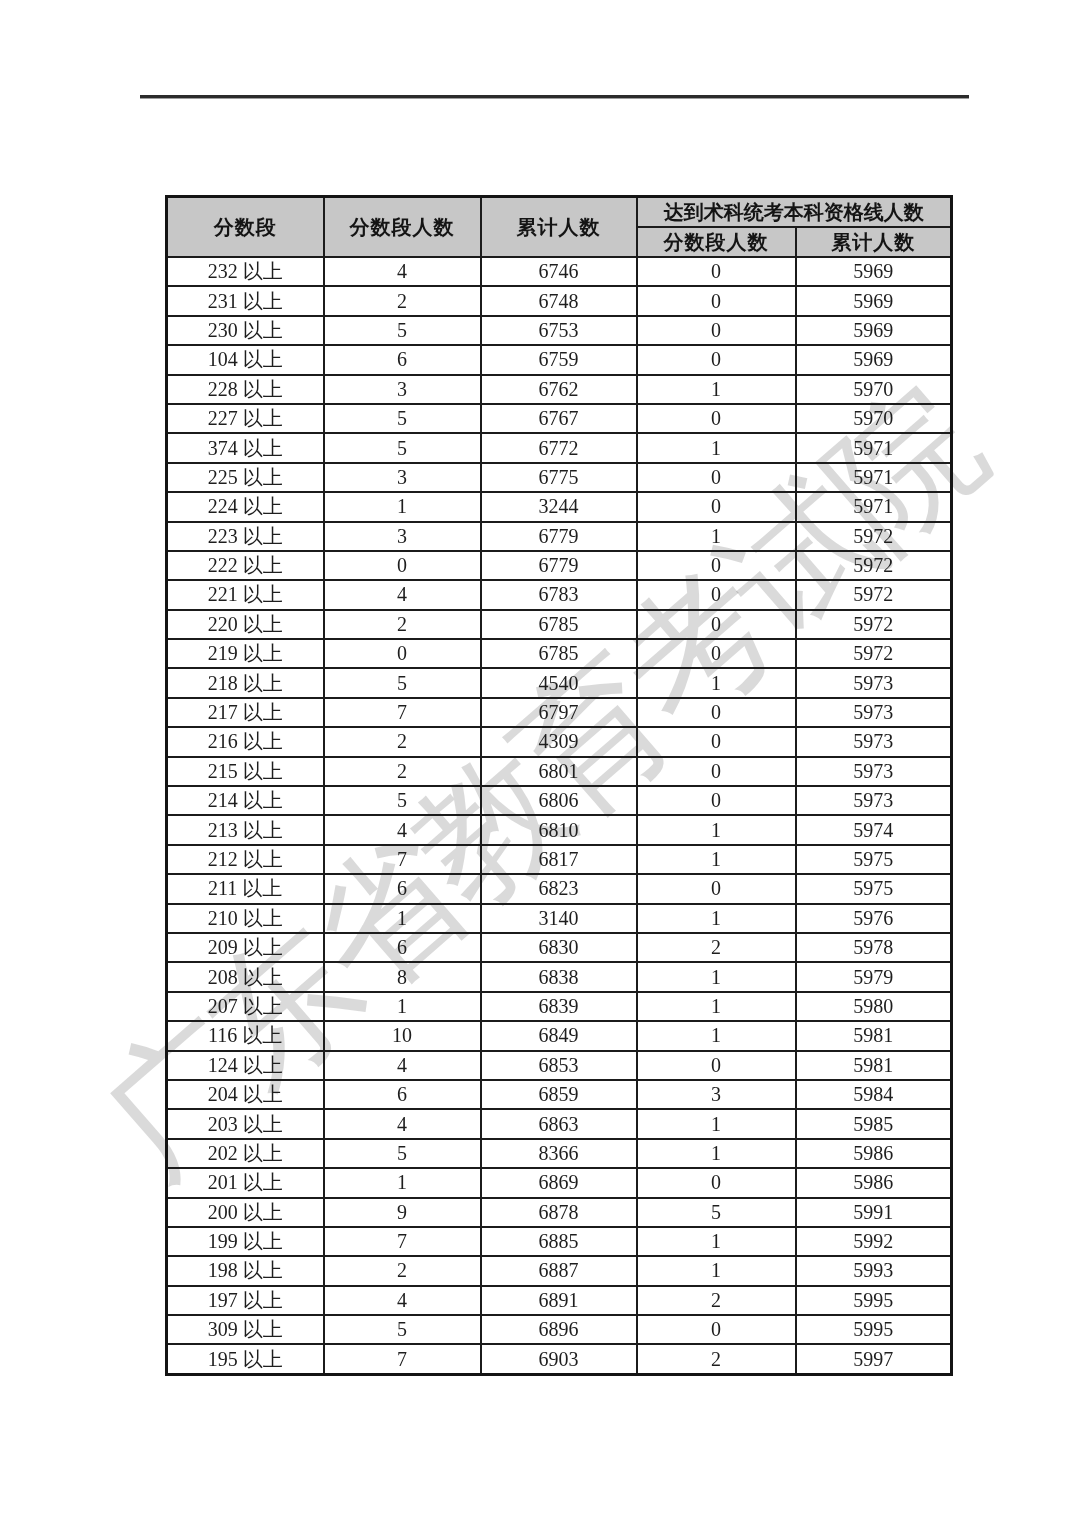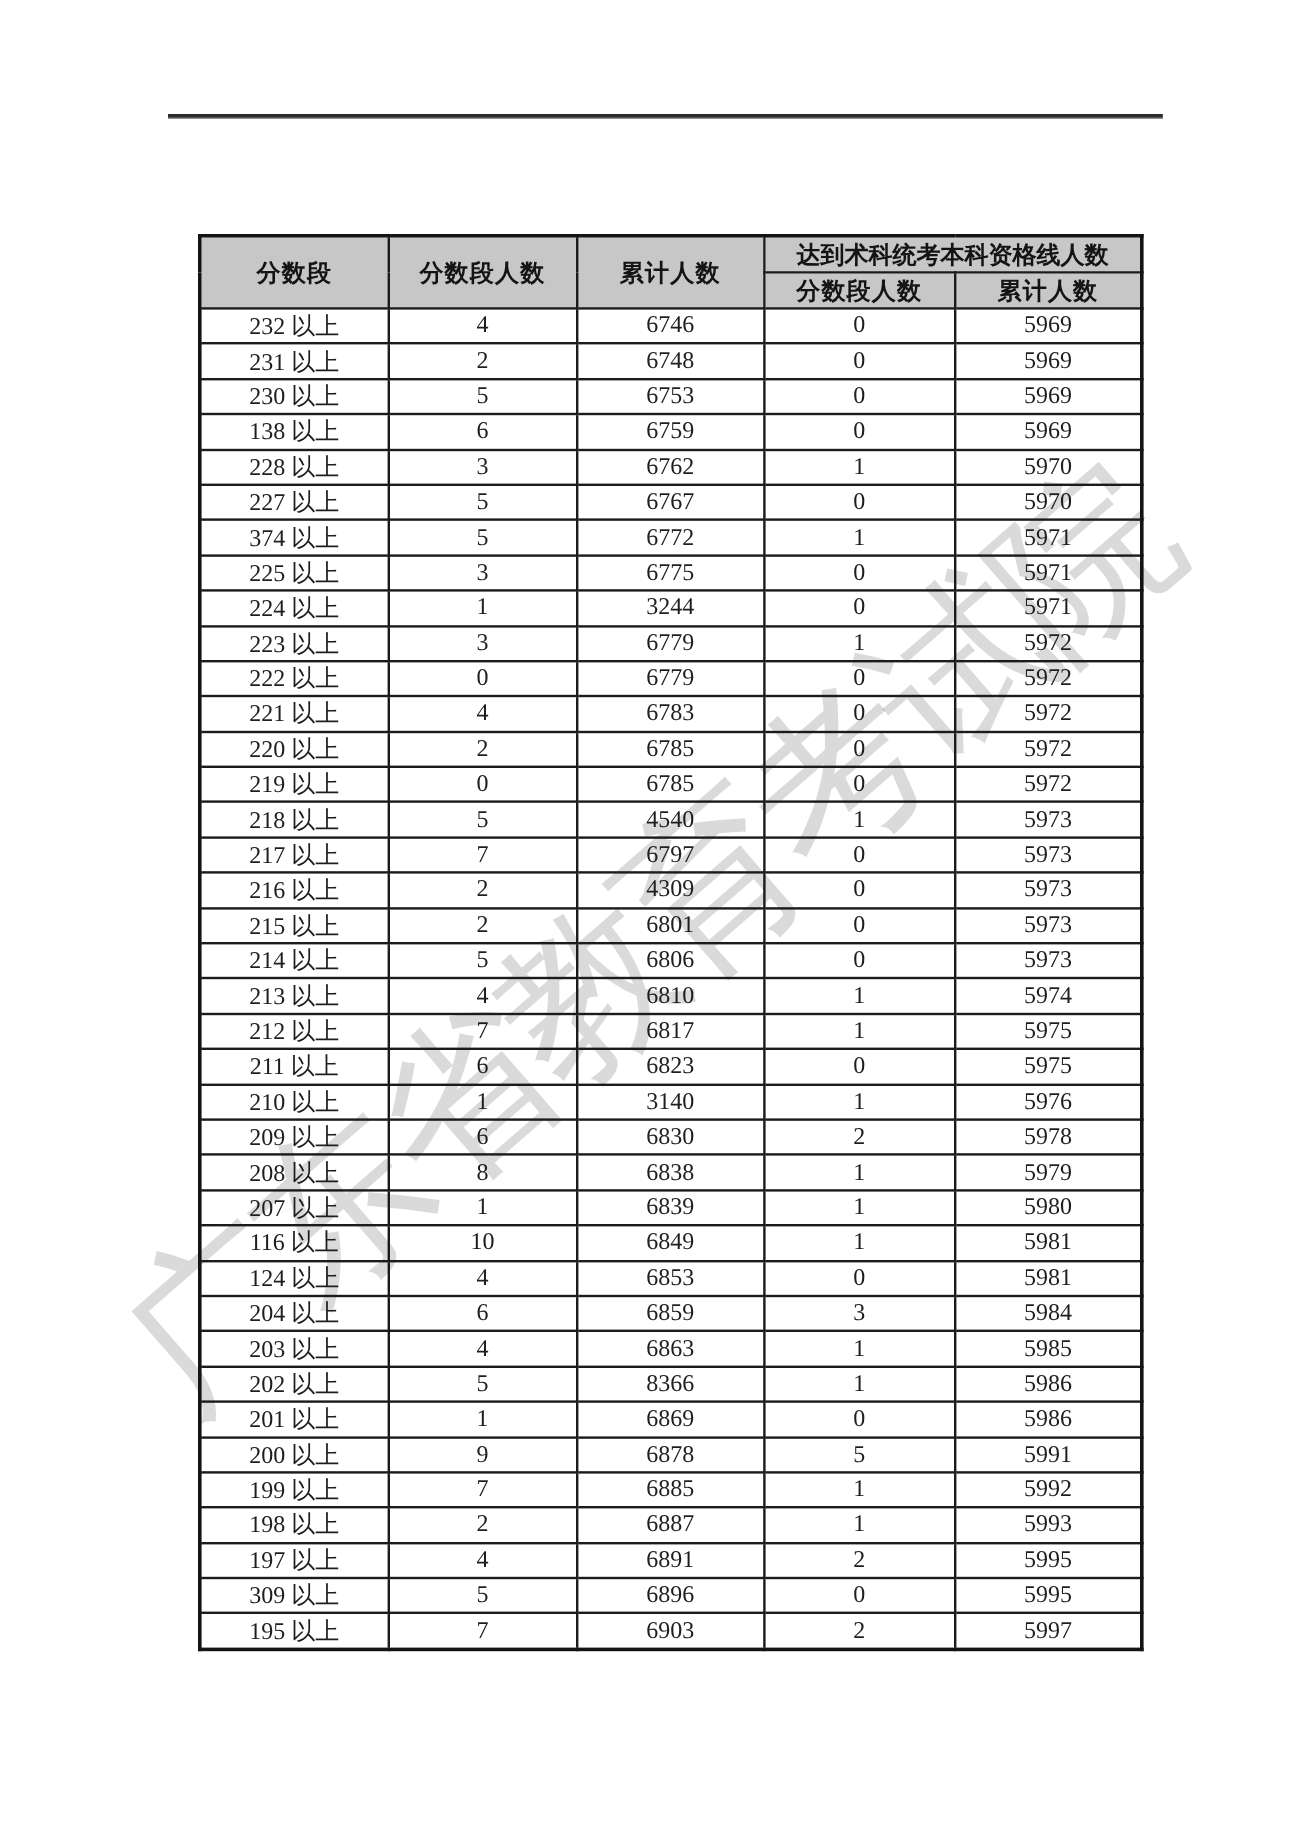--- a/index.html
+++ b/index.html
@@ -112,21 +112,21 @@
       <td>5969</td>
     </tr>
         <tr>
       <td>230 以上</td>
       <td>5</td>
       <td>6753</td>
       <td>0</td>
       <td>5969</td>
     </tr>
         <tr>
-      <td>138 以上</td>
+      <td>104 以上</td>
       <td>6</td>
       <td>6759</td>
       <td>0</td>
       <td>5969</td>
     </tr>
         <tr>
       <td>228 以上</td>
       <td>3</td>
       <td>6762</td>
       <td>1</td>

